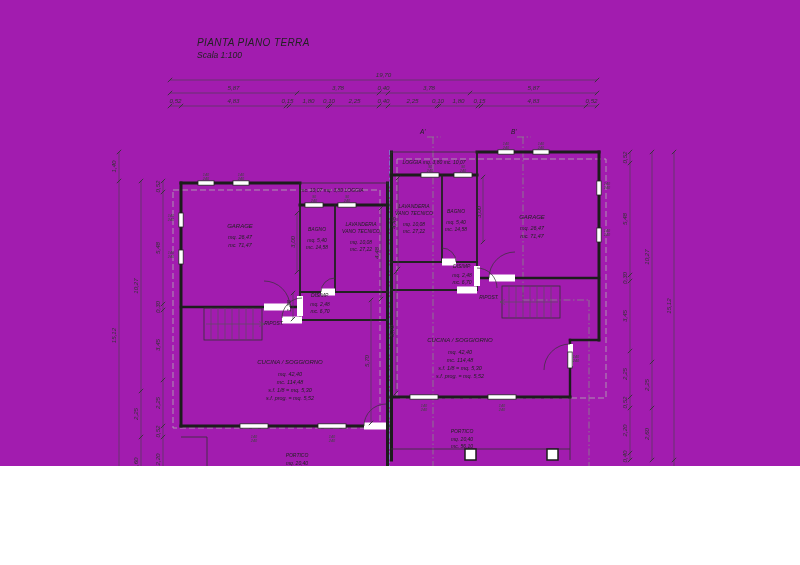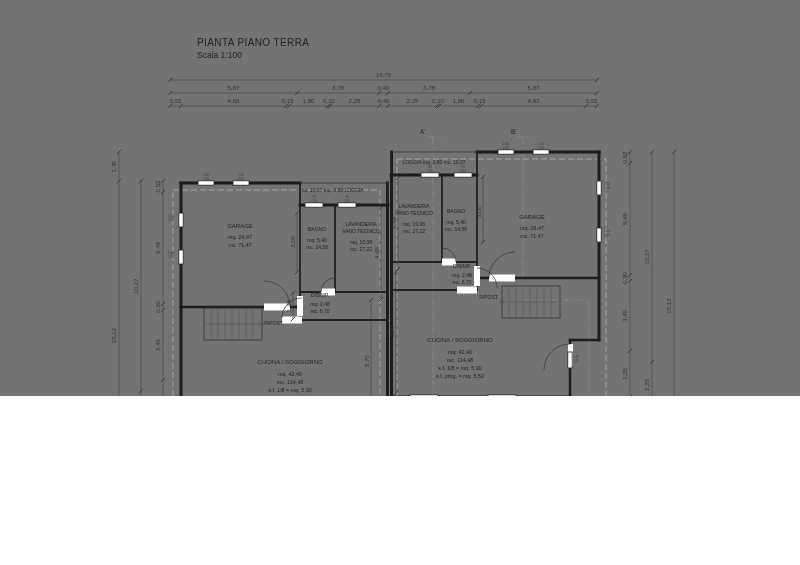--- a/index.html
+++ b/index.html
@@ -1,16 +1,16 @@
 <!DOCTYPE html>
 <html><head>
 <meta charset="utf-8">
 <style>
   html,body{margin:0;padding:0;background:#fff;}
-  .page{position:relative;width:800px;height:396px;background:#737373;overflow:hidden;}
+  .page{position:relative;width:800px;height:466px;background:#a21caf;overflow:hidden;font-style:italic;}
   svg{display:block;}
   text{font-family:"Liberation Sans",sans-serif;fill:#222;}
   .t-title{font-size:10px;letter-spacing:.4px;}
   .t-sub{font-size:8.5px;}
   .t-dim{font-size:6.2px;fill:#333;}
   .t-room{font-size:6px;}
   .t-room2{font-size:5.4px;}
   .t-small{font-size:5px;}
   .t-tag{font-size:3.8px;fill:#444;}
   .t-sec{font-size:6.5px;}

